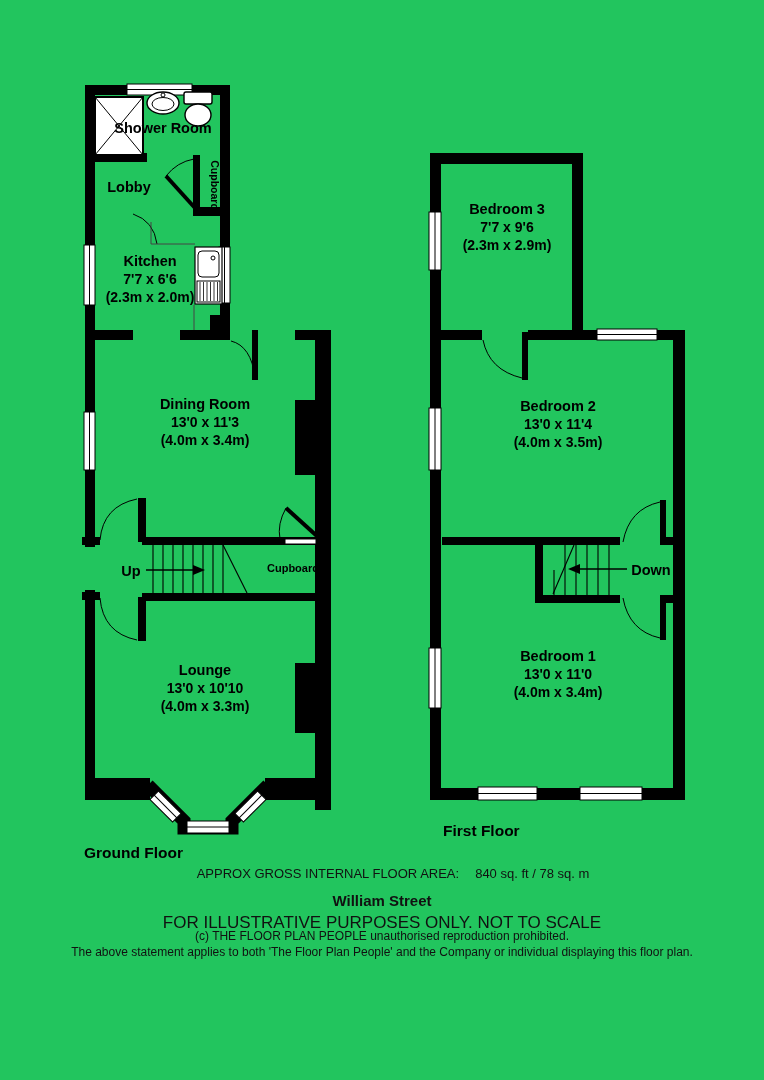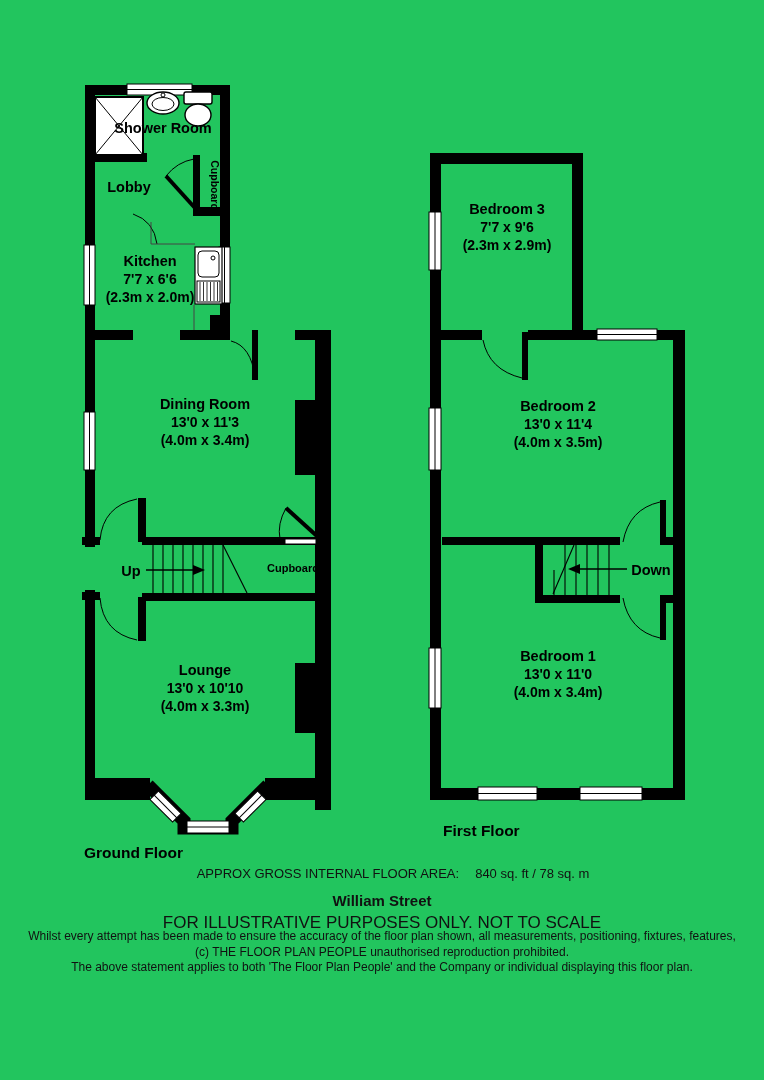--- a/index.html
+++ b/index.html
@@ -239,18 +239,17 @@
     <text class="floor-label" x="443" y="836">First Floor</text>
   </g>
 </svg>
 
 <div class="footer area-line">
   <span>APPROX GROSS INTERNAL FLOOR AREA:</span><span class="gap"></span><span>840 sq. ft / 78 sq. m</span>
 </div>
 <div class="footer street-title">William Street</div>
 <div class="footer notice-line">FOR ILLUSTRATIVE PURPOSES ONLY.  NOT TO SCALE</div>
 <div class="footer disclaimer">
-  <div>Whilst every attempt has been made to ensure the accuracy of the floor plan shown, all measurements, positioning, fixtures, features,</div>
   <div>(c) THE FLOOR PLAN PEOPLE unauthorised reproduction prohibited.</div>
   <div>The above statement applies to both 'The Floor Plan People' and the Company or individual displaying this floor plan.</div>
 </div>
 
 </div>
 
 </body></html>

